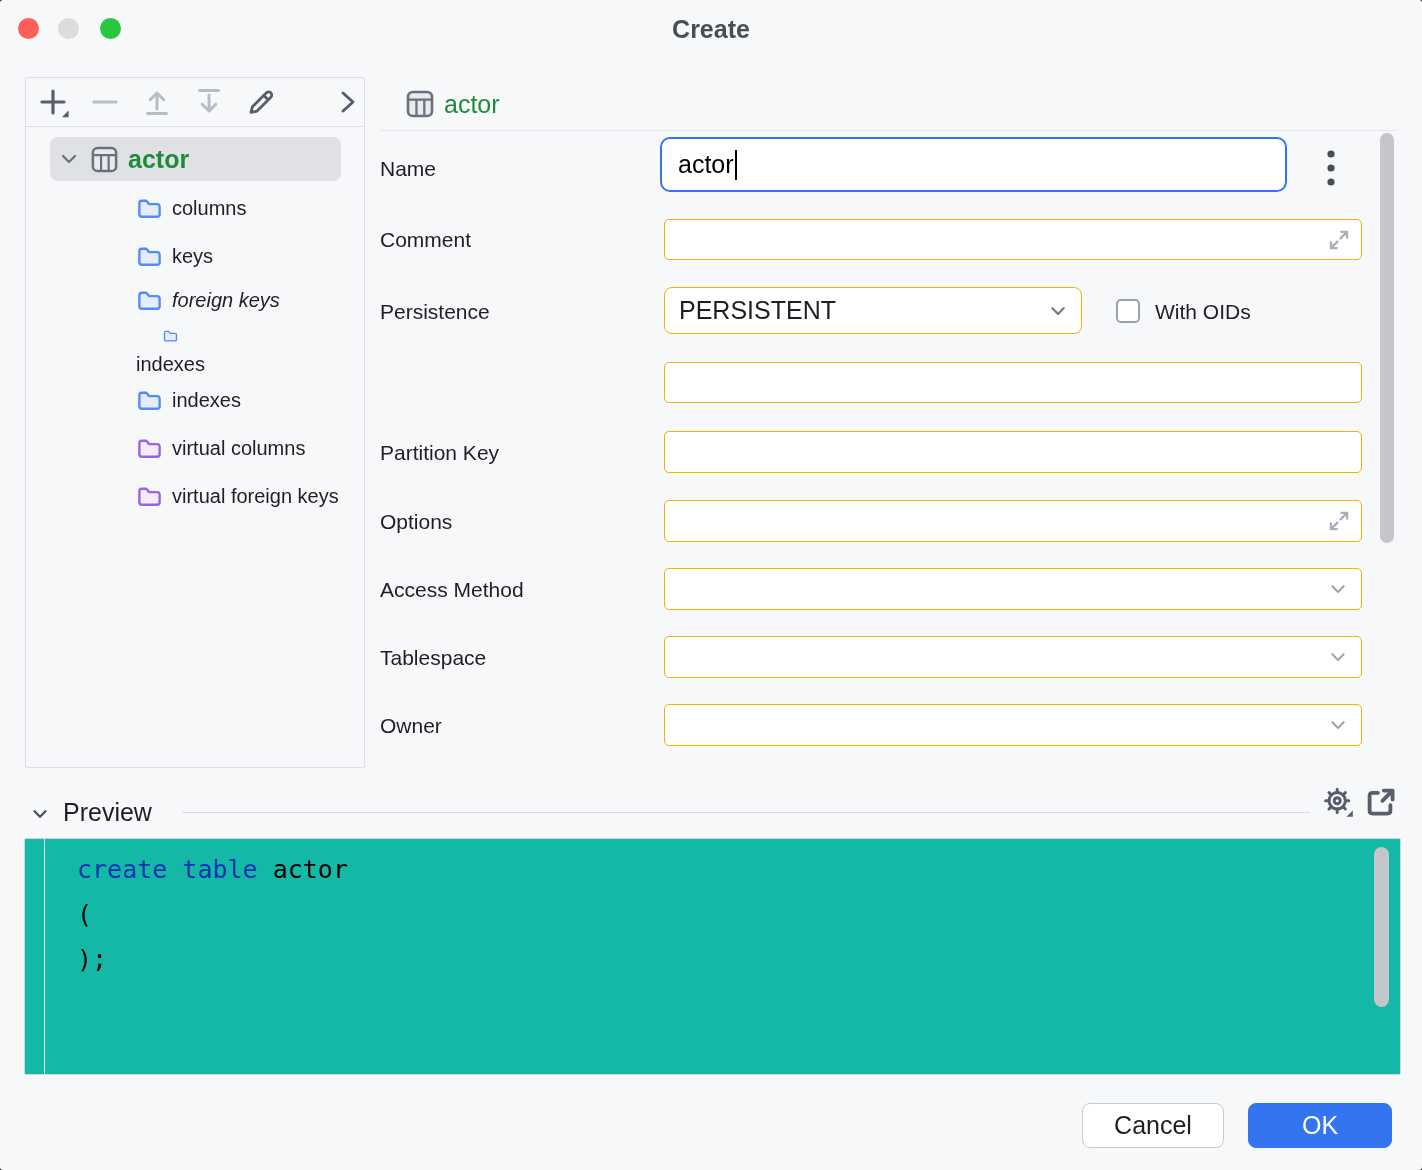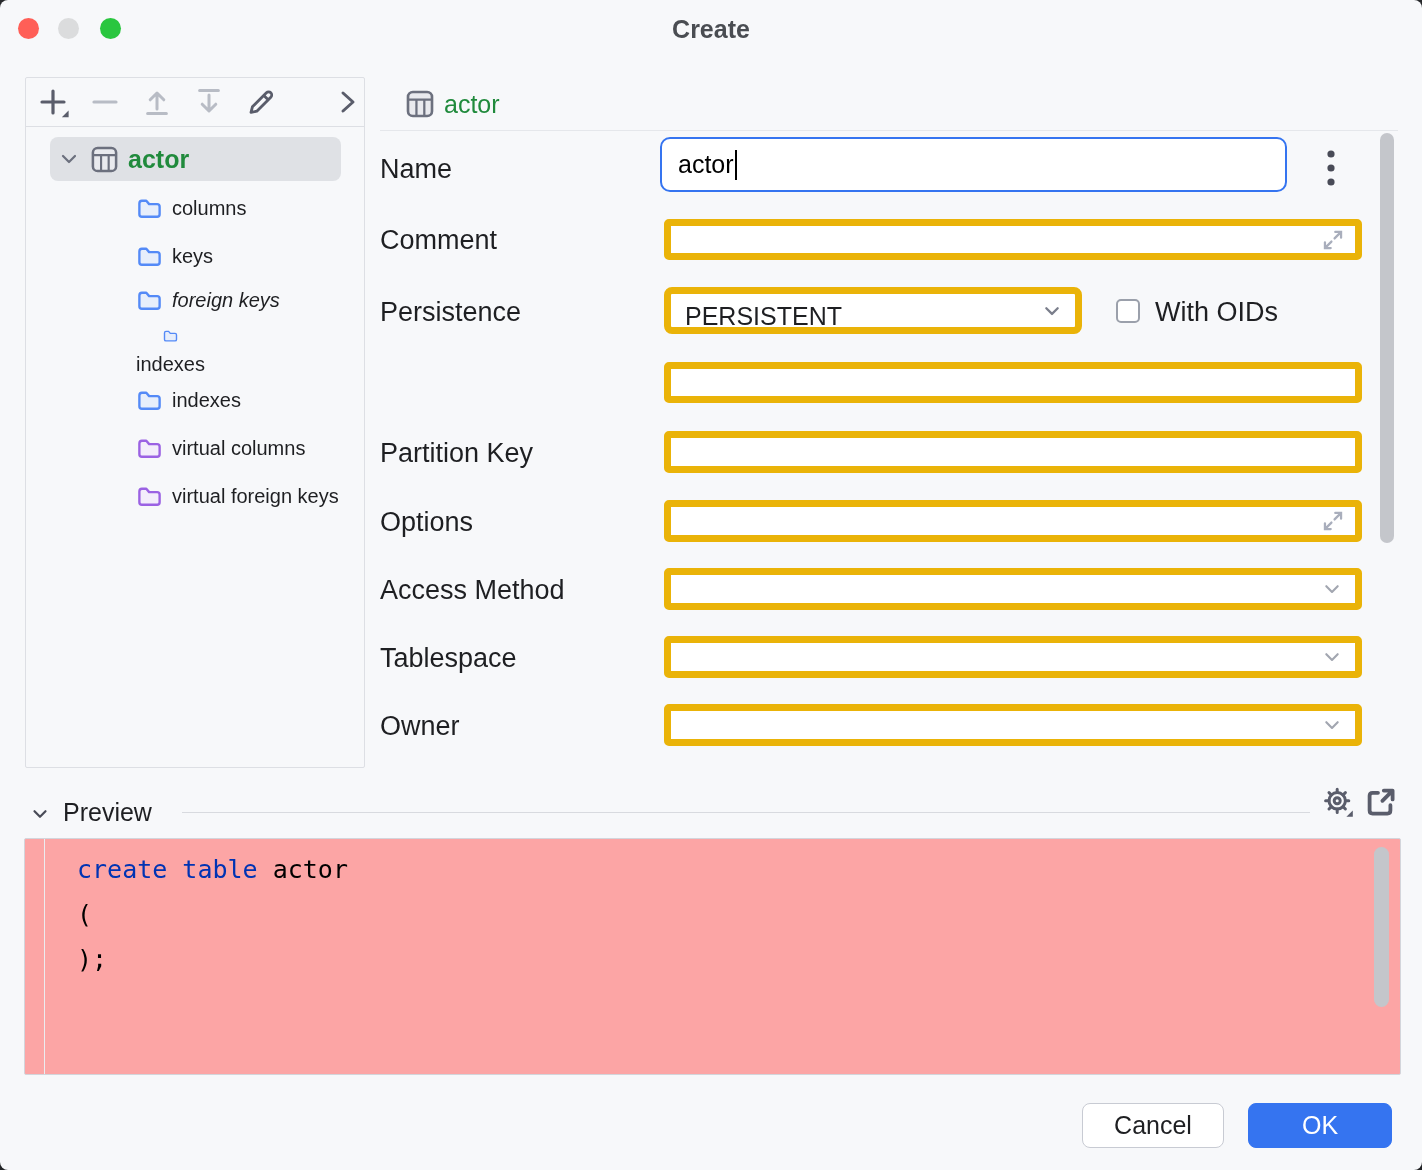--- a/index.html
+++ b/index.html
@@ -6,21 +6,21 @@
   body{
     background:#2b2d30;
     font-family:"Liberation Sans", sans-serif;
     -webkit-font-smoothing:antialiased;
   }
   .win{
     position:relative;
     width:1422px;height:1170px;
     margin:0 auto;
     background:#F7F8FA;
-    border-radius:8px;
+    border-radius:3px;
     overflow:hidden;
     box-shadow:0 10px 40px rgba(0,0,0,.5);
   }
   .abs{position:absolute;}
 
   
   .traffic{position:absolute;border-radius:50%;width:21px;height:21px;top:18px;}
   .t-close{left:18px;background:#FF5F57;}
   .t-min{left:58px;background:#DBDCDD;}
   .t-zoom{left:100px;background:#2AC63F;}
@@ -44,23 +44,23 @@
     position:absolute;left:24px;top:59px;width:291px;height:44px;
     background:#DFE1E5;border-radius:8px;
   }
   .tree-row{position:absolute;display:flex;align-items:center;gap:9px;white-space:nowrap;}
   .tree-label{font-size:20px;color:#1E1F22;}
   .tree-root-label{font-size:25px;font-weight:bold;color:#208A3C;}
 
   
   .form-title{position:absolute;left:444px;top:90px;font-size:25px;color:#208A3C;}
   .form-divider{position:absolute;left:380px;top:130px;width:1018px;height:1px;background:#E5E7EB;}
-  .lbl{position:absolute;left:380px;font-size:27px;color:#1E1F22;line-height:30px;white-space:nowrap;}
+  .lbl{position:absolute;left:380px;font-size:21px;color:#1E1F22;line-height:30px;white-space:nowrap;}
   .field{
-    position:absolute;background:#FFFFFF;border:7px solid #eab308;
+    position:absolute;background:#FFFFFF;border:1px solid #eab308;
     border-radius:5px;box-sizing:border-box;
   }
   .name-input{
     position:absolute;left:660px;top:137px;width:627px;height:55px;
     background:#FFFFFF;border:2px solid #3574F0;border-radius:10px;
     box-sizing:border-box;display:flex;align-items:center;padding-left:16px;
     font-size:25px;color:#000;
   }
   .caret{display:inline-block;width:2px;height:30px;background:#000;margin-left:1px;}
   .select-text{font-size:25px;color:#1E1F22;line-height:44px;padding-left:14px;}
@@ -70,21 +70,21 @@
     position:absolute;left:1116px;top:299px;width:24px;height:24px;
     background:#fff;border:2px solid #9BA0AB;border-radius:5px;box-sizing:border-box;
   }
   .scroll-thumb{position:absolute;background:#C4C6CB;border-radius:8px;}
 
   
   .preview-title{position:absolute;left:63px;top:798px;font-size:25px;color:#1E1F22;}
   .preview-rule{position:absolute;left:182px;top:812px;width:1128px;height:1px;background:#D8DADF;}
   .preview-box{
     position:absolute;left:24px;top:838px;width:1377px;height:237px;
-    background:#fca5a5;border:1px solid #D3D5DB;border-radius:2px;box-sizing:border-box;
+    background:#14b8a6;border:1px solid #D3D5DB;border-radius:2px;box-sizing:border-box;
   }
   .gutter-line{position:absolute;left:19px;top:0;bottom:0;width:1px;background:#EBECF0;}
   .code{
     position:absolute;left:52px;top:8px;
     font-family:"DejaVu Sans Mono", monospace;
     font-size:25px;line-height:45px;color:#000;white-space:pre;
   }
   .kw{color:#0033B3;}
 
   

